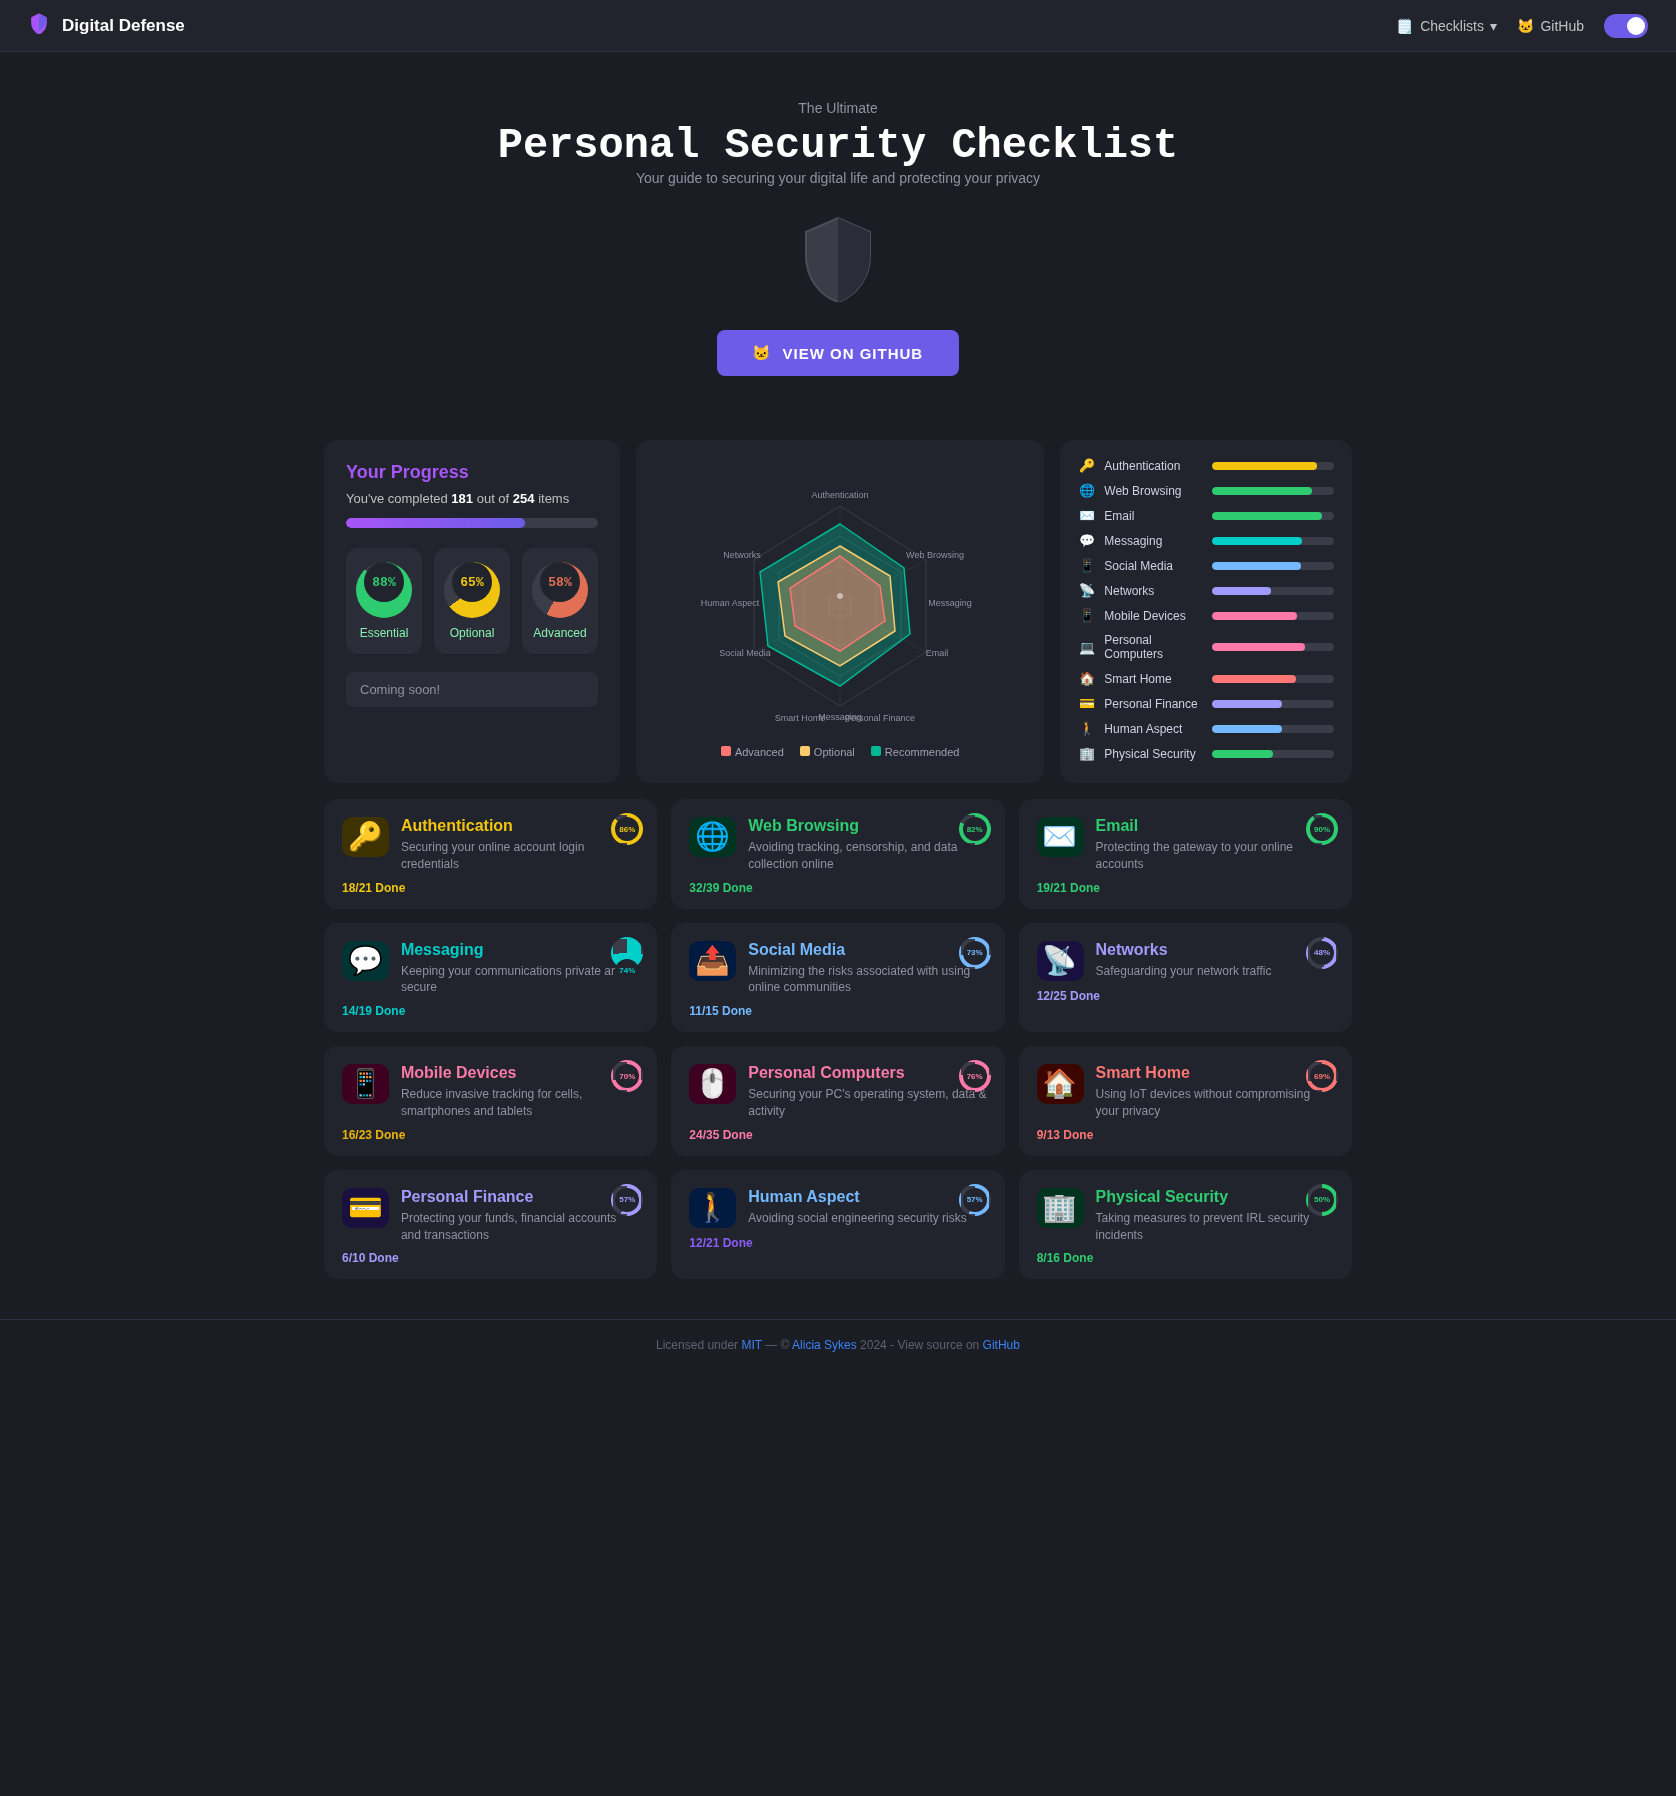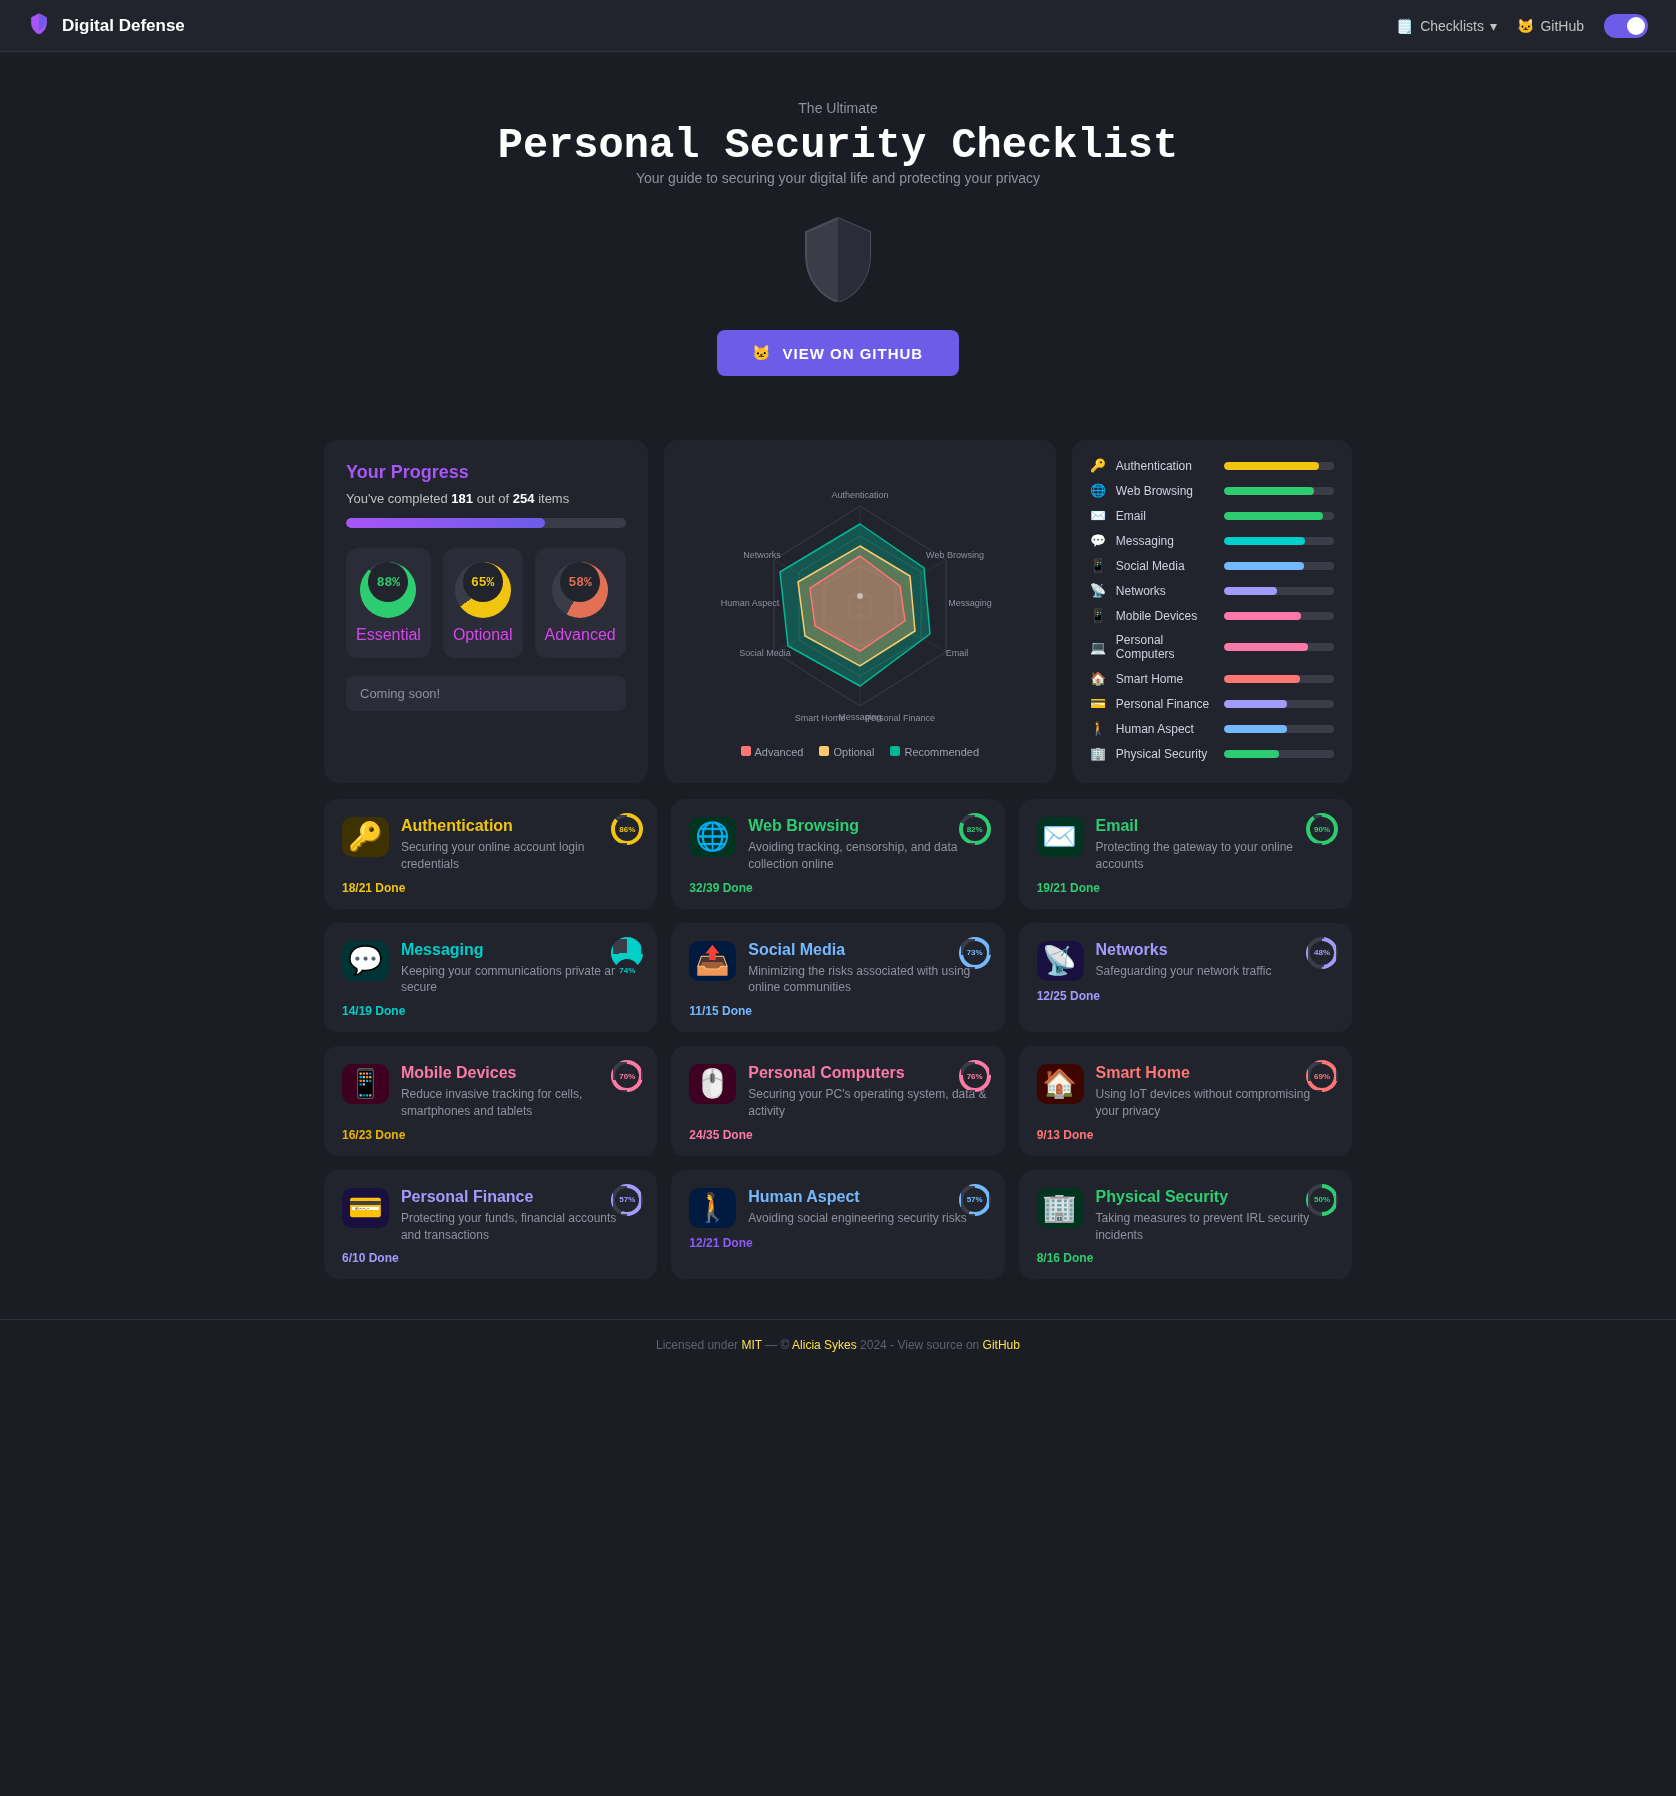--- a/index.html
+++ b/index.html
@@ -163,22 +163,22 @@
       margin: 0 auto 8px;
       display: flex;
       align-items: flex-start;
       justify-content: center;
       font-size: 14px;
       font-weight: 700;
       position: relative;
       font-family: Liberation Mono, monospace;
     }
     .stat-circle-label {
-      font-size: 16px;
-      color: #d946ef;
+      font-size: 12px;
+      color: #86efac;
     }
     .coming-soon {
       font-size: 13px;
       color: #9090a0;
       background: #2a2d38;
       border-radius: 8px;
       padding: 10px 14px;
     }
 
     
@@ -299,21 +299,21 @@
     }
 
     
     .footer {
       text-align: center;
       padding: 18px;
       font-size: 12px;
       color: #606070;
       border-top: 1px solid #2e3240;
     }
-    .footer a { color: #fde047; text-decoration: none; }
+    .footer a { color: #3b82f6; text-decoration: none; }
   </style>
 </head>
 <body>
 
 <nav class="navbar">
   <div class="navbar-brand">
     <span class="shield-icon">
       <svg viewBox="0 0 24 24" fill="none">
         <path d="M12 2L4 6v6c0 5.5 3.8 10.7 8 12 4.2-1.3 8-6.5 8-12V6z" fill="#a855f7" stroke="#a855f7" stroke-width="1"></path>
         <path d="M12 2L12 20c4.2-1.3 8-6.5 8-12V6z" fill="#6c5ce7"></path>

